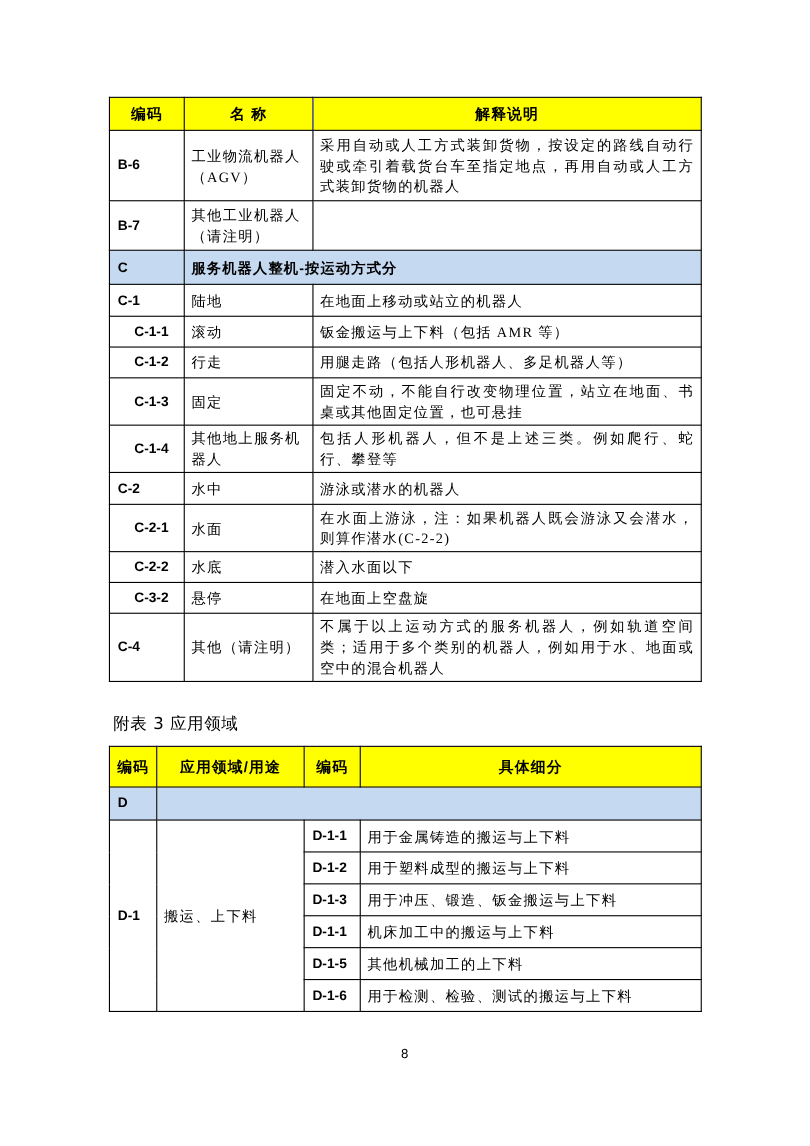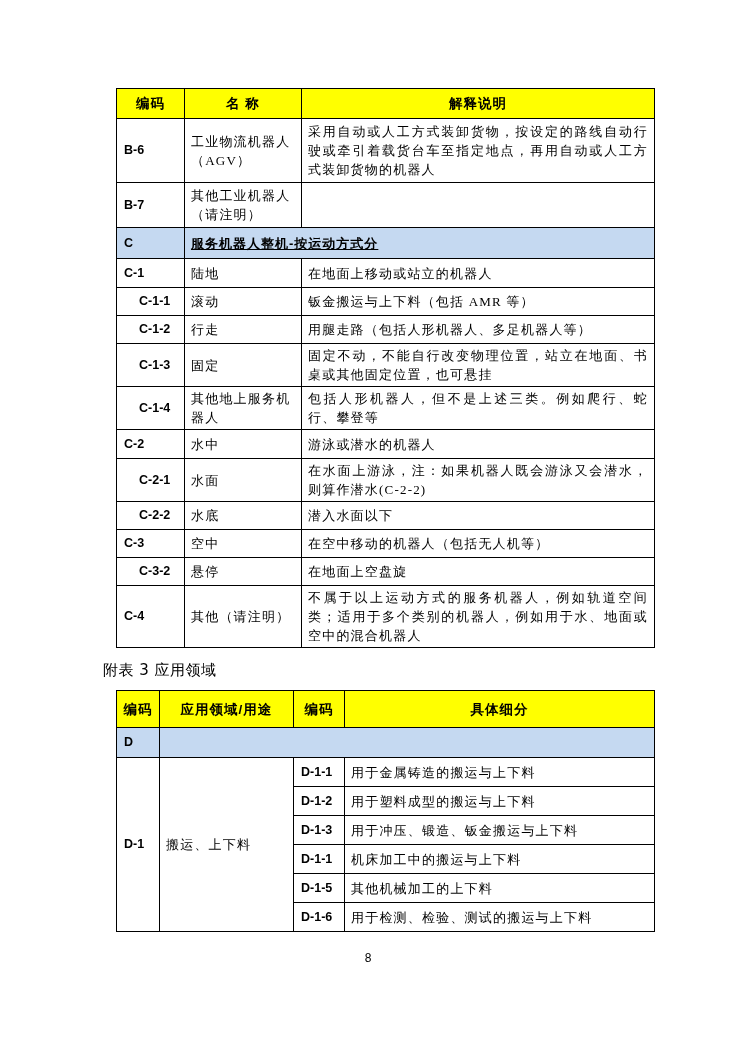--- a/index.html
+++ b/index.html
@@ -1,31 +1,31 @@
 <!DOCTYPE html>
 <html><head>
 <meta charset="utf-8">
 <style>
   html,body{margin:0;padding:0;background:#ffffff;}
   .page{position:relative;width:736px;height:1042px;background:#ffffff;overflow:hidden;
         font-family:"Liberation Serif","DejaVu Serif",serif;color:#000;}
   .content{position:absolute;left:99px;top:88px;width:538px;}
-  table{border-collapse:collapse;table-layout:fixed;width:538px;margin-left:17px;}
+  table{border-collapse:collapse;table-layout:fixed;width:538px;}
   td,th{border:1px solid #000;padding:2px 6px;font-size:13px;line-height:19px;
         vertical-align:middle;overflow:hidden;letter-spacing:1.2px;}
   th{background:#FFFF00;font-weight:bold;text-align:center;font-size:13.5px;
      font-family:"Liberation Sans","DejaVu Sans",sans-serif;letter-spacing:1px;}
   .code{font-family:"Liberation Sans","DejaVu Sans",sans-serif;font-weight:bold;
         font-size:12.5px;letter-spacing:0;padding-left:7px;}
   .lvl2{padding-left:22px;}
   .sec td{background:#C5D9F1;}
   .sec .title{font-weight:bold;font-family:"Liberation Sans","DejaVu Sans",sans-serif;
-              font-size:13px;letter-spacing:1px;text-decoration:underline;}
+              font-size:13px;letter-spacing:1px;}
   .just{text-align:justify;}
-  .heading{margin:13px 0 10px 4px;font-family:"DejaVu Sans","Liberation Sans",sans-serif;
+  .heading{margin:29px 0 10px 4px;font-family:"DejaVu Sans","Liberation Sans",sans-serif;
            font-size:15px;line-height:19px;color:#000;letter-spacing:0.5px;}
   .pageno{position:absolute;top:951px;left:0;width:736px;text-align:center;
           font-family:"Liberation Sans","DejaVu Sans",sans-serif;font-size:12px;color:#000;}
 </style>
 </head>
 <body>
 
 <div class="page">
   <div class="content">
 
@@ -89,25 +89,20 @@
         <td class="code lvl2">C-2-1</td>
         <td>水面</td>
         <td class="just">在水面上游泳，注：如果机器人既会游泳又会潜水，则算作潜水(C-2-2)</td>
       </tr>
       <tr style="height:28px">
         <td class="code lvl2">C-2-2</td>
         <td>水底</td>
         <td>潜入水面以下</td>
       </tr>
       <tr style="height:28px">
-        <td class="code">C-3</td>
-        <td>空中</td>
-        <td>在空中移动的机器人（包括无人机等）</td>
-      </tr>
-      <tr style="height:28px">
         <td class="code lvl2">C-3-2</td>
         <td>悬停</td>
         <td>在地面上空盘旋</td>
       </tr>
       <tr style="height:49px">
         <td class="code">C-4</td>
         <td>其他（请注明）</td>
         <td class="just">不属于以上运动方式的服务机器人，例如轨道空间类；适用于多个类别的机器人，例如用于水、地面或空中的混合机器人</td>
       </tr>
     </tbody>

